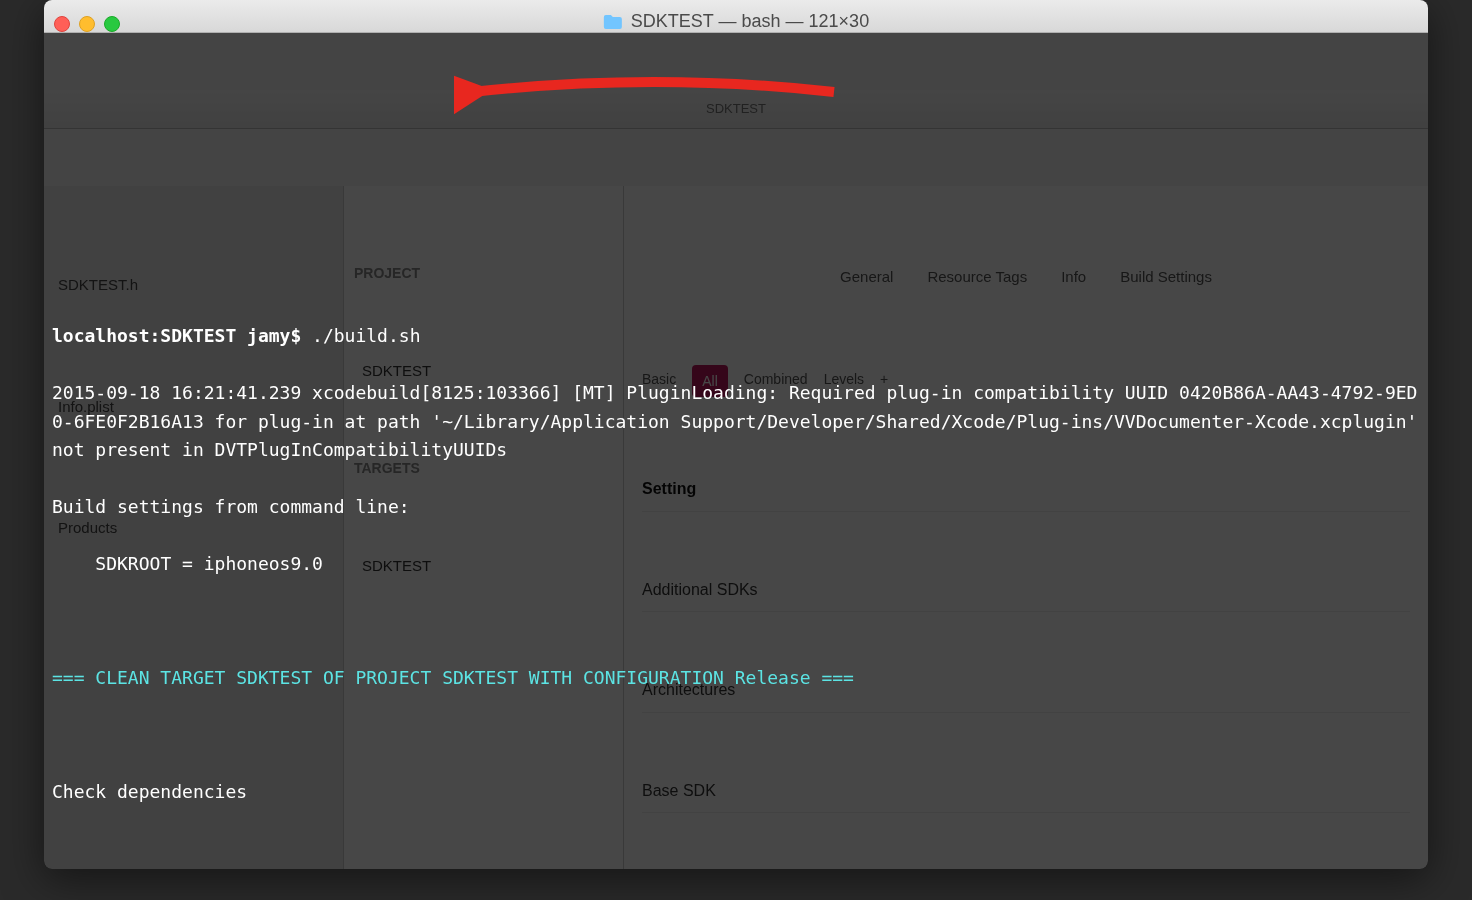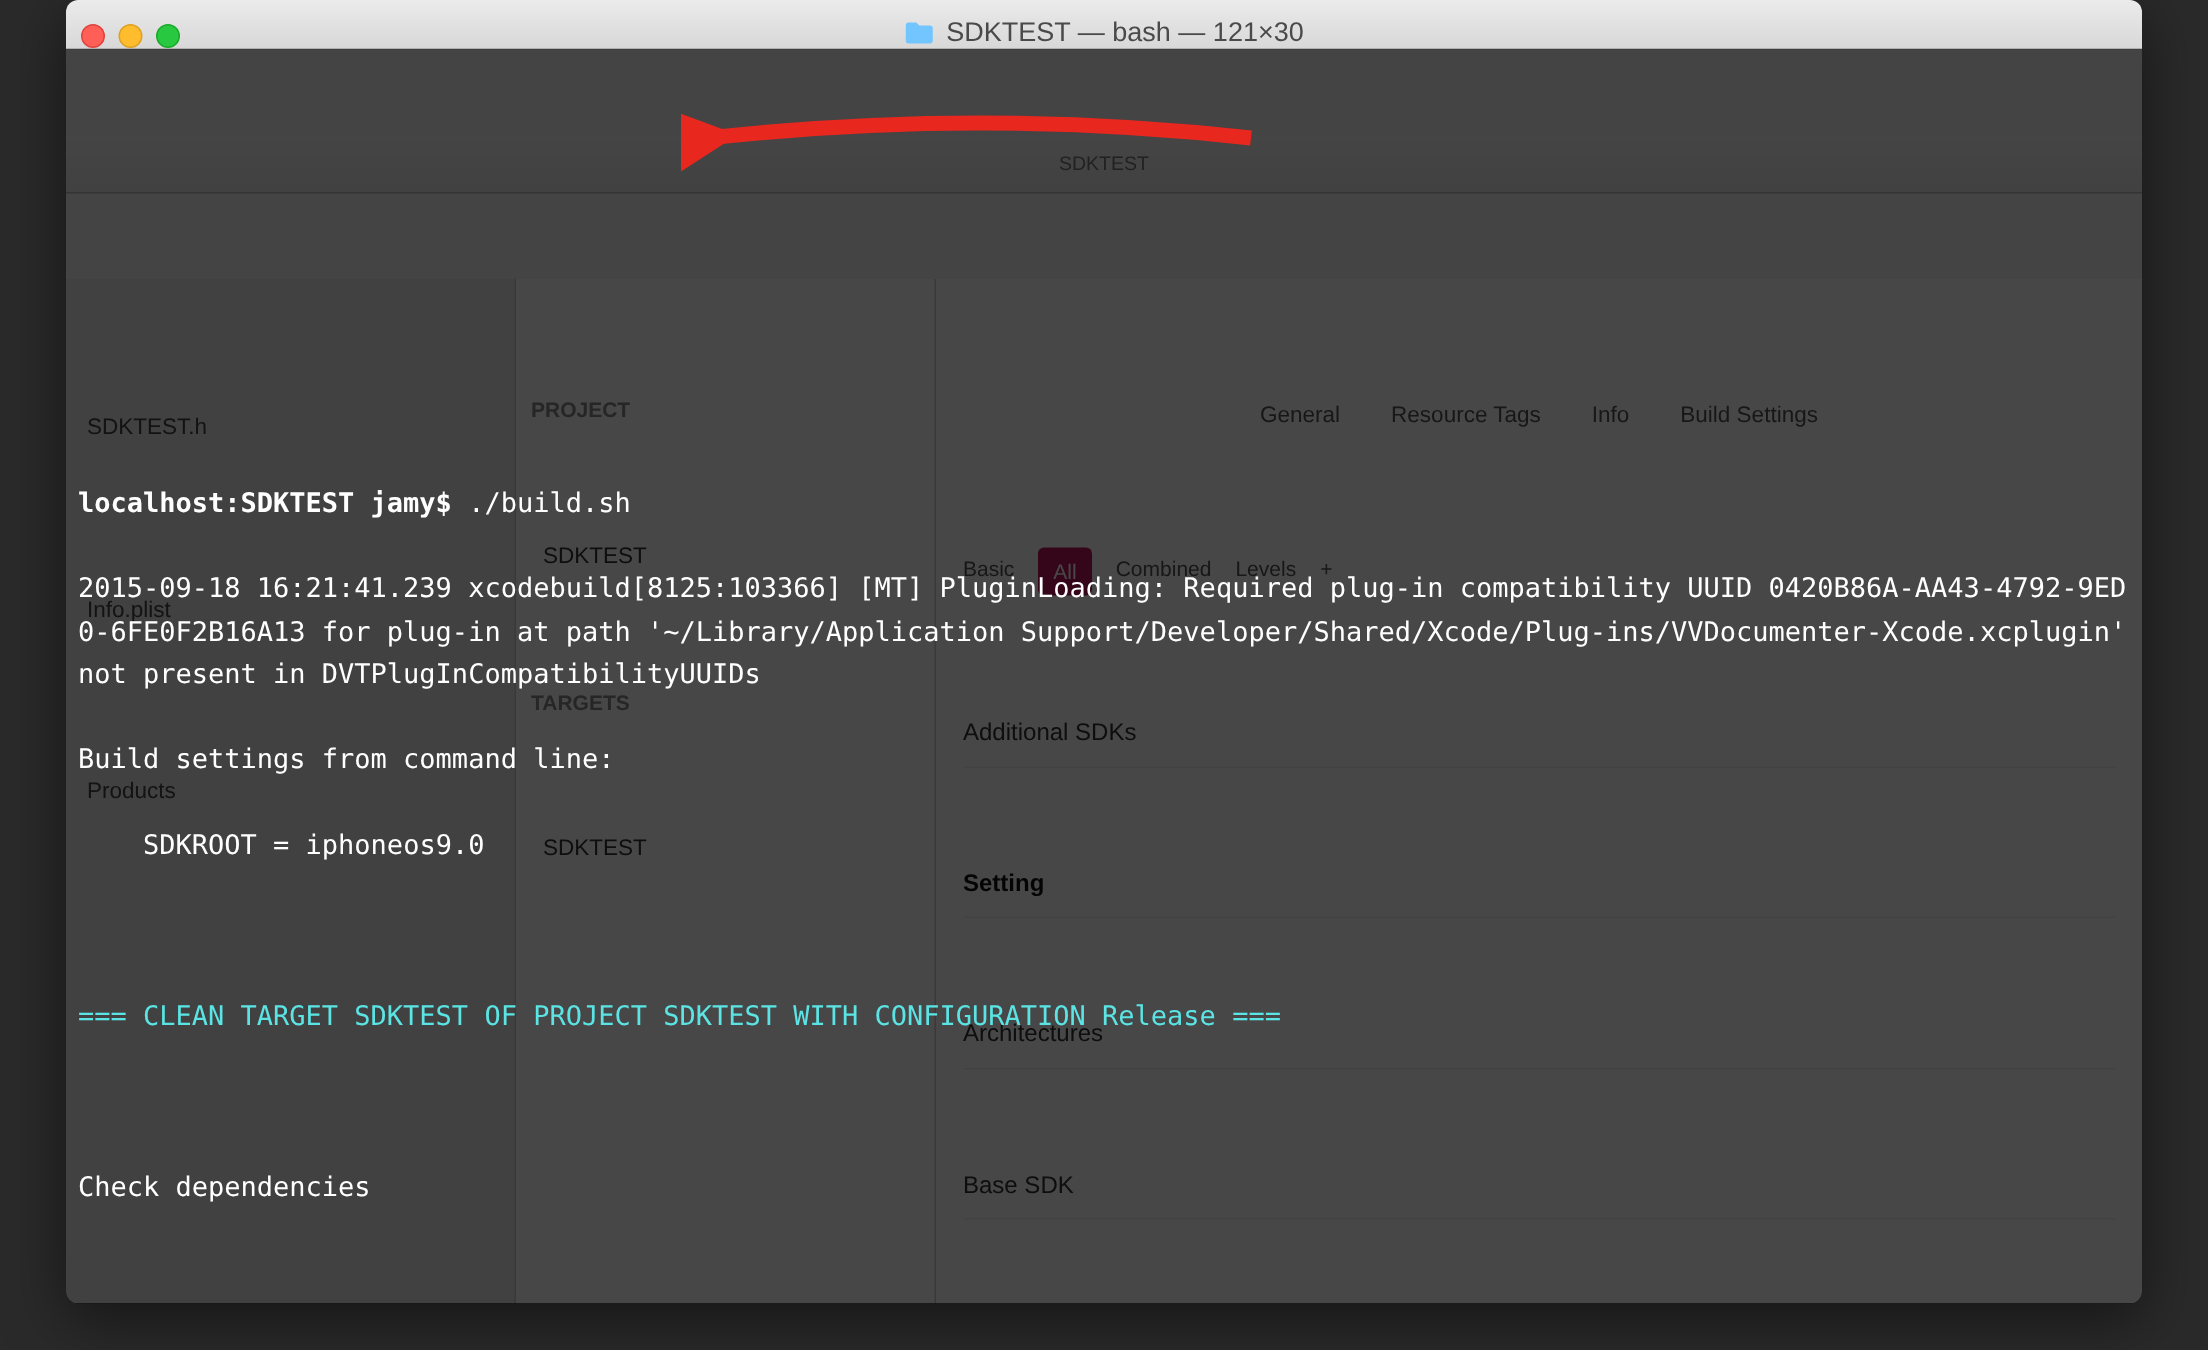--- a/index.html
+++ b/index.html
@@ -218,22 +218,22 @@
             <span>Info</span>
             <span>Build Settings</span>
           </div>
           <div class="bg-filter">
             <span>Basic</span>
             <span class="pill">All</span>
             <span>Combined</span>
             <span>Levels</span>
             <span>+</span>
           </div>
+          <div class="bg-setting bold">Setting</div>
           <div class="bg-setting">Additional SDKs</div>
-          <div class="bg-setting bold">Setting</div>
           <div class="bg-setting">Architectures</div>
           <div class="bg-setting">Base SDK</div>
           
           
           
           
           
           
           
           

